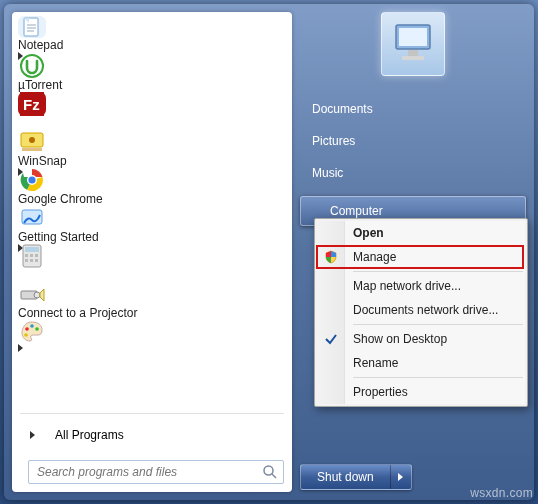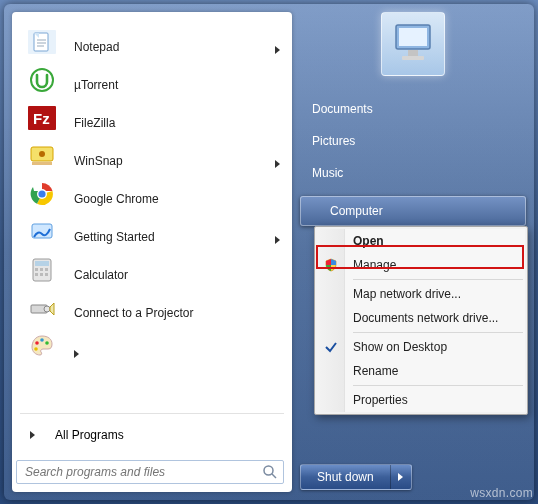--- a/index.html
+++ b/index.html
@@ -32,30 +32,31 @@
     display: flex;
     flex-direction: column;
     box-shadow: 0 0 4px rgba(0,0,0,0.3);
   }
   .program-list {
     flex: 1;
     padding: 4px 0;
   }
   .prog-item {
     display: flex;
-    align-items: flex-end;
+    align-items: flex-start;
     height: 38px;
-    padding: 0 6px 0 16px;
+    padding: 0 6px 0 6px;
     cursor: default;
+    flex-direction: column;
   }
   .prog-icon {
     width: 28px; height: 24px;
     margin-right: 18px;
     display: flex; align-items: center; justify-content: center;
-    border-radius: 1px;
+    border-radius: 6px;
     font-size: 15px;
   }
   .prog-label { flex: 1; color: #222; }
   .arrow-right {
     width: 0; height: 0;
     border-top: 4px solid transparent;
     border-bottom: 4px solid transparent;
     border-left: 5px solid #333;
     margin-right: 6px;
   }
@@ -67,21 +68,21 @@
   .all-programs {
     display: flex;
     align-items: center;
     height: 30px;
     padding: 0 13px 0 18px;
     margin: 4px 0;
     cursor: default;
   }
   .all-programs .arrow-right { margin-right: 20px; }
   .search-row {
-    padding: 6px 8px 8px 4px;
+    padding: 6px 8px 8px 16px;
   }
   .search-box {
     width: 100%;
     height: 24px;
     border: 1px solid #b0c4de;
     border-radius: 2px;
     padding: 0 24px 0 8px;
     font-size: 12px;
     font-style: italic;
     color: #888;
@@ -163,21 +164,20 @@
     position: absolute;
     top: 218px;
     left: 314px;
     width: 214px;
     background: #f2f2f2;
     border: 1px solid #a7a7a7;
     border-radius: 2px;
     box-shadow: 2px 3px 8px rgba(0,0,0,0.4);
     padding: 2px;
     z-index: 50;
-    margin-top: 8px;
   }
   .ctx-inner {
     border-left: 28px solid #f0f0f0;
     background:#f7f7f7;
     position: relative;
   }
   .ctx-gutter {
     position:absolute;
     left:-28px; top:0; bottom:0; width:28px;
     background: linear-gradient(90deg,#f3f3f3,#eaeaea);
@@ -256,21 +256,20 @@
         <span class="prog-label">µTorrent</span>
       </div>
 
       <div class="prog-item">
         <div class="prog-icon" style="background:#b11111;color:#fff">
           <svg width="24" height="24" viewBox="0 0 24 24">
               <rect width="24" height="24" fill="#b11111"></rect>
               <text x="3" y="18" font-family="Arial" font-size="15" font-weight="bold" fill="#fff">Fz</text>
             </svg>
         </div>
-        <span class="prog-label">FileZilla</span>
       </div>
 
       <div class="prog-item">
         <div class="prog-icon">
           <svg width="26" height="26" viewBox="0 0 26 26">
               <rect x="2" y="4" width="22" height="14" rx="2" fill="#f5e06a" stroke="#d6a400"></rect>
               <circle cx="13" cy="11" r="3" fill="#b86b00"></circle>
               <rect x="3" y="19" width="20" height="3" fill="#c97e00" opacity="0.5"></rect>
             </svg>
         </div>
@@ -309,21 +308,20 @@
               <rect x="3" y="2" width="18" height="22" rx="2" fill="#e6e6e6" stroke="#9a9a9a"></rect>
               <rect x="5" y="4" width="14" height="5" fill="#b6d2e6"></rect>
               <rect x="5" y="11" width="3" height="3" fill="#bbb"></rect>
               <rect x="10" y="11" width="3" height="3" fill="#bbb"></rect>
               <rect x="15" y="11" width="3" height="3" fill="#bbb"></rect>
               <rect x="5" y="16" width="3" height="3" fill="#bbb"></rect>
               <rect x="10" y="16" width="3" height="3" fill="#bbb"></rect>
               <rect x="15" y="16" width="3" height="3" fill="#bbb"></rect>
             </svg>
         </div>
-        <span class="prog-label">Calculator</span>
       </div>
 
       <div class="prog-item">
         <div class="prog-icon">
           <svg width="26" height="22" viewBox="0 0 26 22">
               <rect x="2" y="8" width="16" height="8" rx="1" fill="#d8d8d8" stroke="#888"></rect>
               <circle cx="18" cy="12" r="3" fill="#e5e5e5" stroke="#888"></circle>
               <path d="M21 10 L25 6 L25 18 L21 14 Z" fill="#f0e8a8" stroke="#bba020"></path>
             </svg>
         </div>

